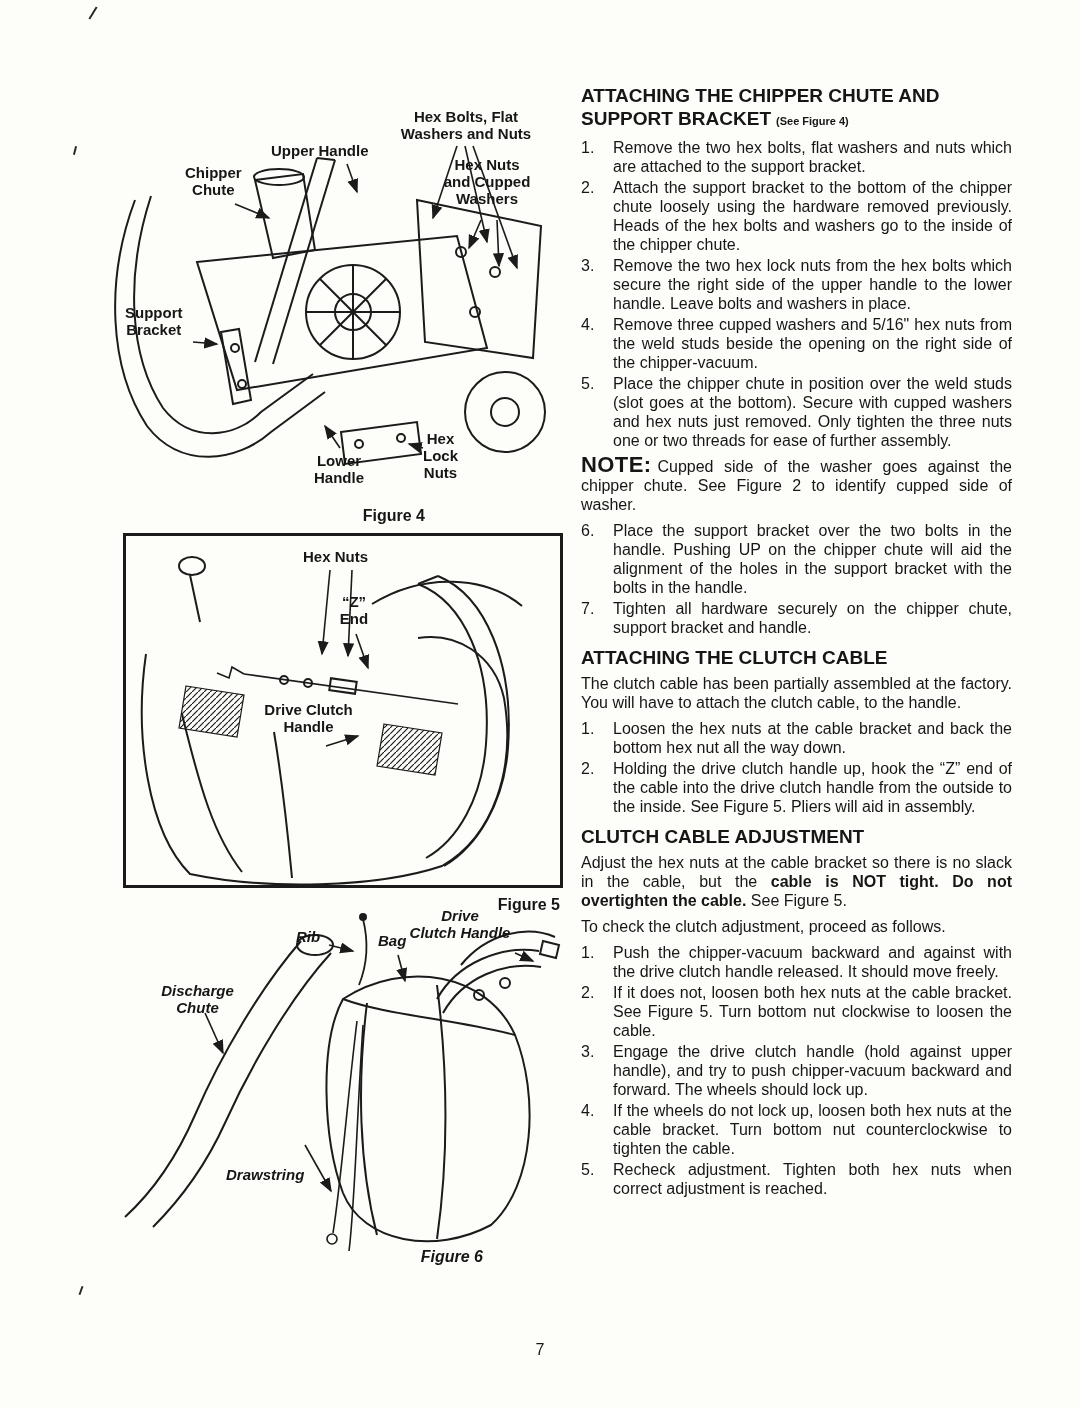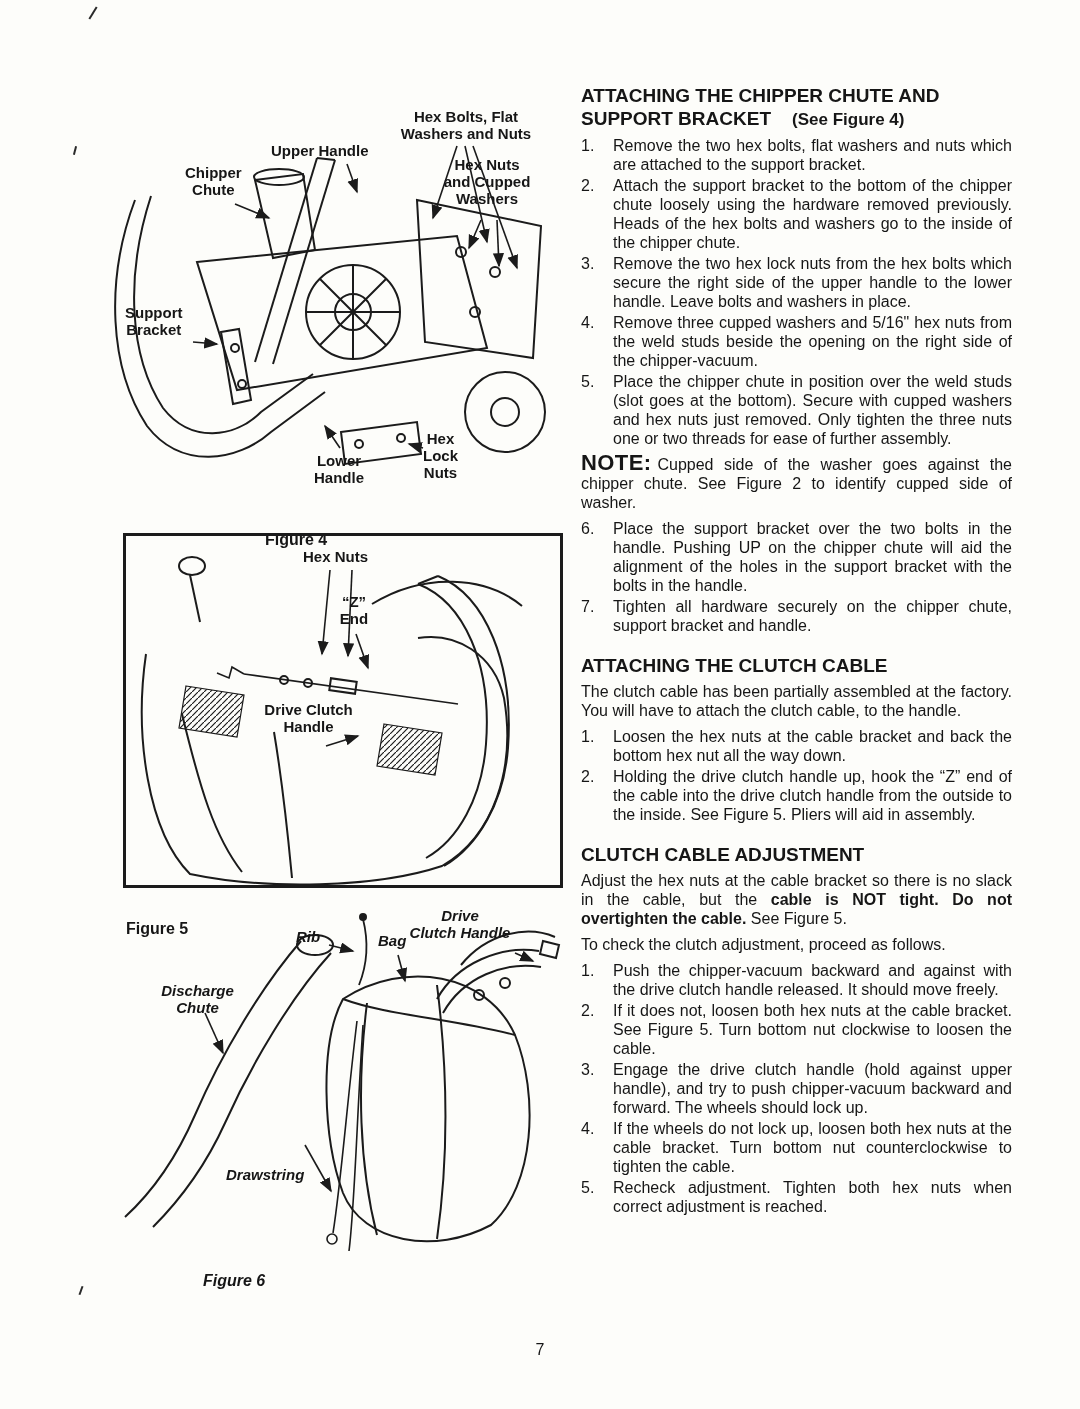--- a/index.html
+++ b/index.html
@@ -13,40 +13,40 @@
     font-family: "Liberation Sans", sans-serif;
     overflow: hidden;
   }
 
   
   .right-col {
     position: absolute; left: 581px; top: 84px; width: 431px;
     font-size: 16px; line-height: 19px;
   }
   .h { font-size: 19px; line-height: 23px; font-weight: 700; margin: 0 0 5px 0; }
-  .h .see { font-size: 17px; margin-left: 21px; }
-  .mt { margin-top: 19px; }
+  .h .see { font-size: 11px; margin-left: 5px; }
+  .mt { margin-top: 9px; }
   .step { display: flex; margin: 0 0 2px 0; }
   .step .num { flex: 0 0 32px; }
   .step .txt { flex: 1; text-align: justify; }
   .body-par { margin: 0 0 7px 0; text-align: justify; }
   .note { margin: 5px 0 7px 0; text-align: justify; }
   .note-label { font-weight: 700; font-size: 22px; letter-spacing: .4px; margin-right: 6px; }
   .b { font-weight: 700; }
 
   
   .fig { position: absolute; }
   .fig svg { position: absolute; left: 0; top: 0; }
   .fig-label {
     position: absolute; font-weight: 700; font-size: 15px; line-height: 17px;
     white-space: pre-line;
     text-align: center;
   }
   .fig-label.c { text-align: center; }
-  .fig-caption { position: absolute; font-weight: 700; font-size: 16px; text-align: left; margin-top: 24px; }
+  .fig-caption { position: absolute; font-weight: 700; font-size: 16px; text-align: right; }
 
   .fig4 { left: 85px; top: 100px; width: 480px; height: 432px; }
   .fig5 { left: 123px; top: 533px; width: 440px; height: 355px; border: 3px solid #1b1b1b; }
   .fig6 { left: 105px; top: 903px; width: 470px; height: 365px; }
 
   .page-num { position: absolute; top: 1341px; left: 0; width: 1080px; text-align: center; font-size: 16px; }
 
   
   .artifact { position: absolute; background: #2a2a2a; }
   .a1 { left: 92px; top: 6px;  width: 2px; height: 14px; transform: rotate(32deg); }

